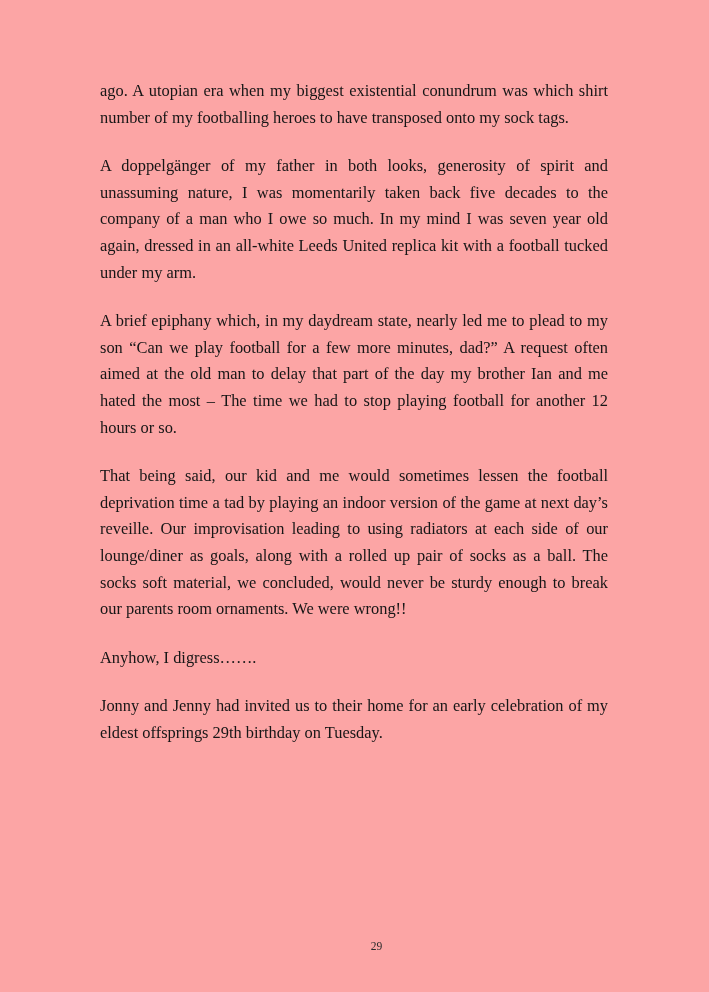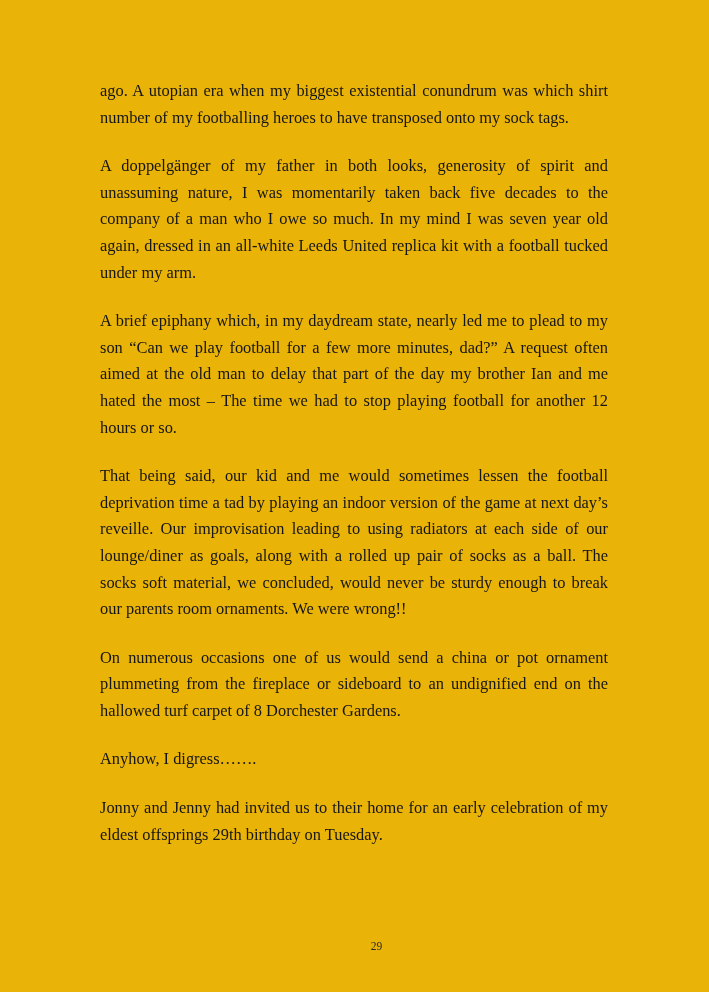--- a/index.html
+++ b/index.html
@@ -14,21 +14,21 @@
     font-family: "Liberation Serif", serif;
     color: #1a1a1a;
     overflow: hidden;
   }
   .page {
     position: absolute;
     left: 0;
     top: 0;
     width: 709px;
     height: 992px;
-    background: #eab308;
+    background: #fca5a5;
   }
   .text-column {
     position: absolute;
     left: 100px;
     top: 78px;
     width: 508px;
   }
   p.body-para {
     margin: 0 0 22px 0;
     font-size: 16.4px;
@@ -55,18 +55,17 @@
 </style>
 </head>
 <body>
 
 <div class="page">
   <div class="text-column">
     <p class="body-para">ago. A utopian era when my biggest existential conundrum was which shirt number of my footballing heroes to have transposed onto my sock tags.</p>
     <p class="body-para">A doppelgänger of my father in both looks, generosity of spirit and unassuming nature, I was momentarily taken back five decades to the company of a man who I owe so much. In my mind I was seven year old again, dressed in an all-white Leeds United replica kit with a football tucked under my arm.</p>
     <p class="body-para">A brief epiphany which, in my daydream state, nearly led me to plead to my son “Can we play football for a few more minutes, dad?” A request often aimed at the old man to delay that part of the day my brother Ian and me hated the most – The time we had to stop playing football for another 12 hours or so.</p>
     <p class="body-para">That being said, our kid and me would sometimes lessen the football deprivation time a tad by playing an indoor version of the game at next day’s reveille. Our improvisation leading to using radiators at each side of our lounge/diner as goals, along with a rolled up pair of socks as a ball. The socks soft material, we concluded, would never be sturdy enough to break our parents room ornaments. We were wrong!!</p>
-    <p class="body-para">On numerous occasions one of us would send a china or pot ornament plummeting from the fireplace or sideboard to an undignified end on the hallowed turf carpet of 8 Dorchester Gardens.</p>
     <p class="body-para">Anyhow, I digress…….</p>
     <p class="body-para">Jonny and Jenny had invited us to their home for an early celebration of my eldest offsprings 29th birthday on Tuesday.</p>
   </div>
   <div class="page-number">29</div>
 </div>
 
 </body></html>

